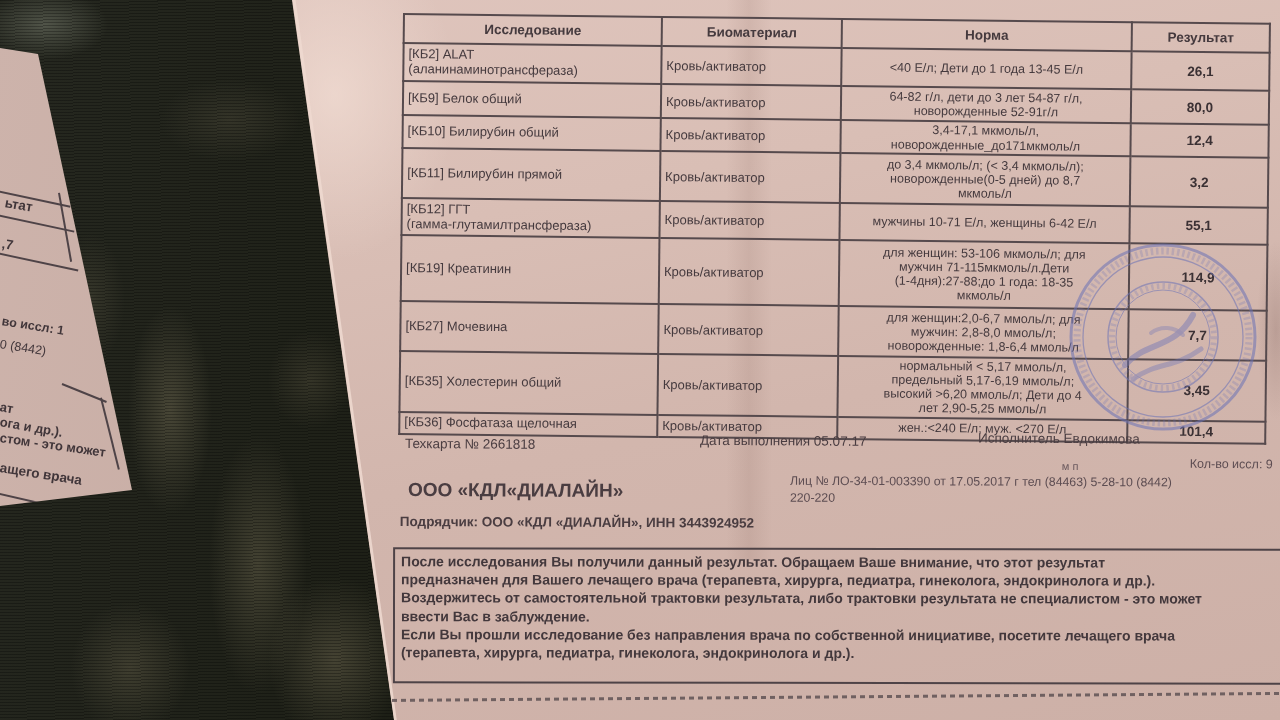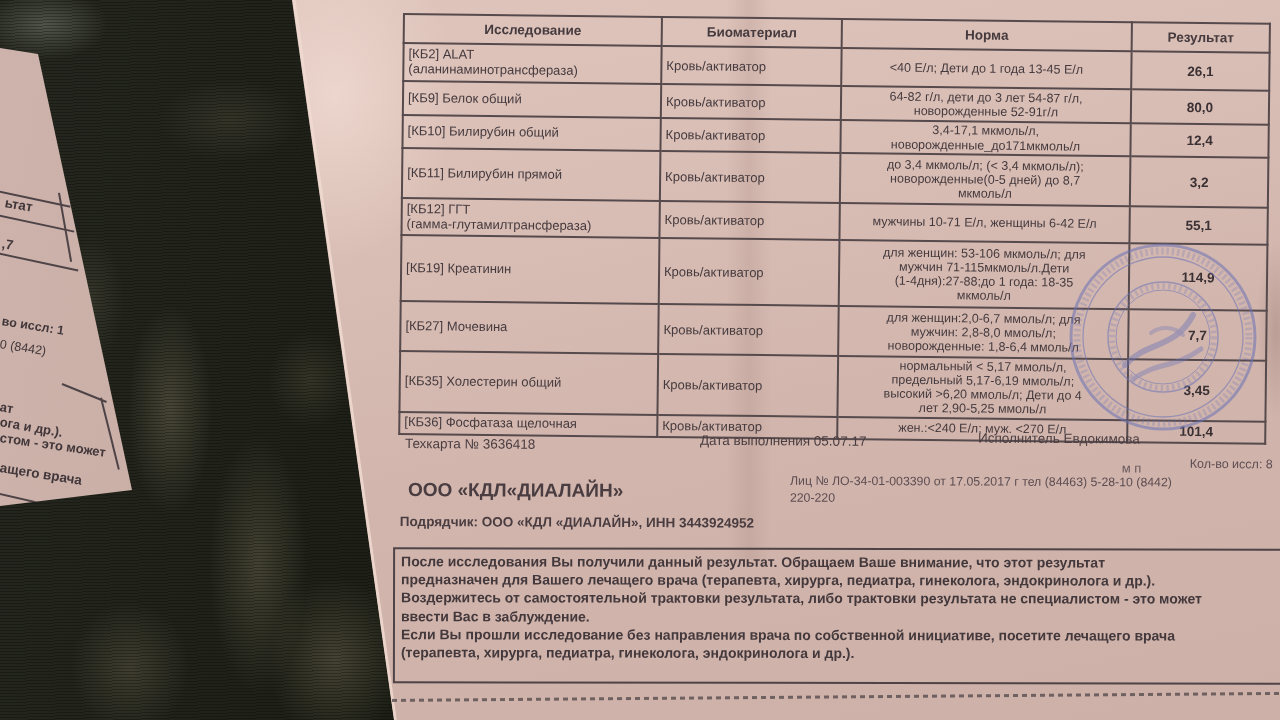--- a/index.html
+++ b/index.html
@@ -191,25 +191,25 @@
             <td class="test">[КБ36] Фосфатаза щелочная</td>
             <td class="bio">Кровь/активатор</td>
             <td class="norm">жен.:&lt;240 Е/л; муж. &lt;270 Е/л</td>
             <td class="result">101,4</td>
           </tr>
         </tbody>
       </table>
     </div>
 
     <div class="footer-block">
-      <span class="abs" style="left:405px;top:436px;font-size:13.5px;">Техкарта № 3636418</span>
+      <span class="abs" style="left:405px;top:436px;font-size:13.5px;">Техкарта № 2661818</span>
       <span class="abs" style="left:700px;top:431px;font-size:13.5px;">Дата выполнения 05.07.17</span>
       <span class="abs" style="left:978px;top:427px;font-size:13.5px;">Исполнитель  Евдокимова</span>
-      <span class="abs" style="left:1122px;top:456px;font-size:13px;color:#6a595e;">м п</span>
-      <span class="abs" style="left:1190px;top:452px;font-size:12.5px;color:#5d4d52;">Кол-во иссл:  8</span>
+      <span class="abs" style="left:1062px;top:456px;font-size:11px;color:#6a595e;">м п</span>
+      <span class="abs" style="left:1190px;top:452px;font-size:12.5px;color:#5d4d52;">Кол-во иссл:  9</span>
     </div>
 
     <div class="company-block">
       <span class="abs" style="left:408px;top:479px;font-size:19px;font-weight:700;">ООО «КДЛ«ДИАЛАЙН»</span>
       <span class="abs license" style="left:790px;top:471px;width:480px;white-space:pre-line;">Лиц № ЛО-34-01-003390 от 17.05.2017 г  тел (84463) 5-28-10 (8442)
 220-220</span>
       <span class="abs" style="left:400px;top:514px;font-size:13.5px;font-weight:700;">Подрядчик: ООО «КДЛ «ДИАЛАЙН», ИНН 3443924952</span>
     </div>
 
     <div class="disclaimer">После исследования Вы получили данный результат. Обращаем Ваше внимание, что этот результат

